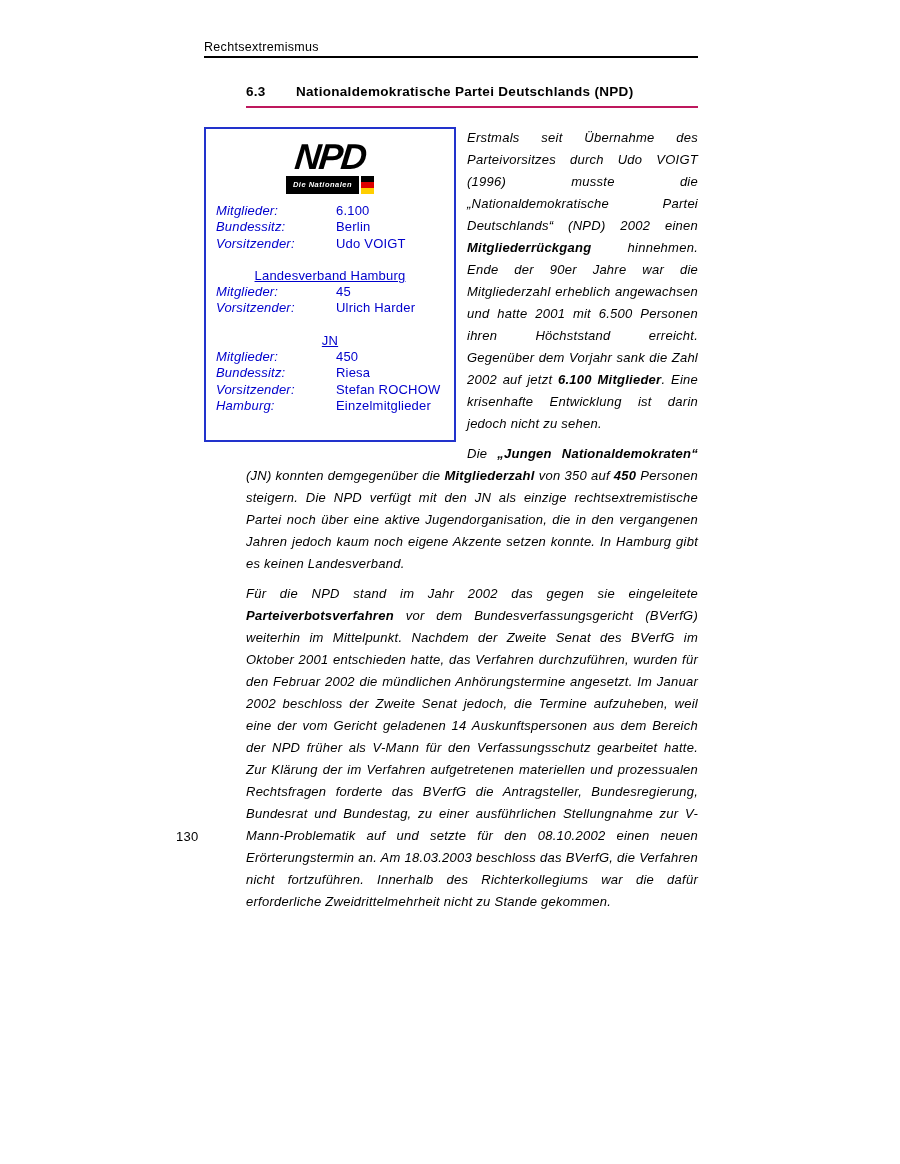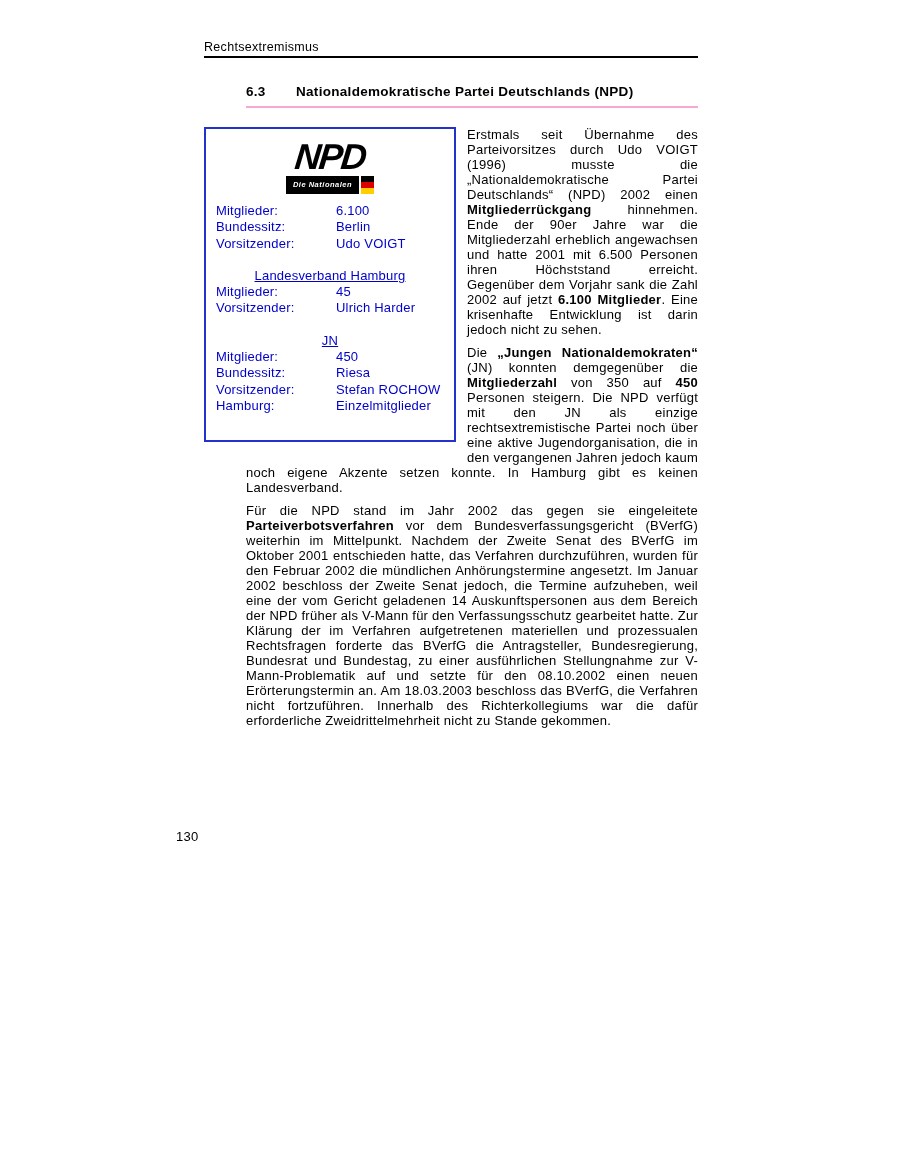--- a/index.html
+++ b/index.html
@@ -34,21 +34,21 @@
     top: 84px;
     width: 494px;
   }
   .section-heading {
     display: flex;
     margin-left: 42px;
     font-size: 13.5px;
     font-weight: bold;
     letter-spacing: 0.3px;
     padding-bottom: 7px;
-    border-bottom: 2px solid #f9a8d4;
+    border-bottom: 2px solid #be185d;
   }
   .sec-num { width: 50px; flex: 0 0 50px; }
   .bodytext { margin-top: 19px; }
   .infobox {
     float: left;
     width: 252px;
     height: 315px;
     border: 2px solid #2233cc;
     margin: 0 11px 14px 0;
     color: #0000cc;
@@ -84,33 +84,34 @@
     font-weight: bold;
     letter-spacing: 0.5px;
     padding: 1px 7px;
     white-space: nowrap;
   }
   .logo-flag { width: 13px; margin-left: 2px; display: flex; flex-direction: column; }
   .logo-flag .f1 { flex: 1; background: #000000; }
   .logo-flag .f2 { flex: 1; background: #dd0000; }
   .logo-flag .f3 { flex: 1; background: #ffce00; }
   .row { display: flex; padding: 0 10px; }
-  .lbl { width: 105px; flex: 0 0 105px; }
+  .lbl { width: 105px; flex: 0 0 105px; font-style: italic; }
   .val { flex: 1; margin-left: 15px; }
   .box-heading {
     margin-top: 16px;
     text-align: center;
     text-decoration: underline;
   }
   .para {
     margin: 0 0 8px 42px;
     font-size: 13px;
-    line-height: 15px;
+    line-height: 22px;
     letter-spacing: 0.25px;
     text-align: justify;
+    font-style: italic;
   }
   .para b { font-weight: bold; }
   .page-number {
     position: absolute;
     left: 176px;
     top: 829px;
     font-size: 13px;
     letter-spacing: 0.3px;
   }
 </style>

